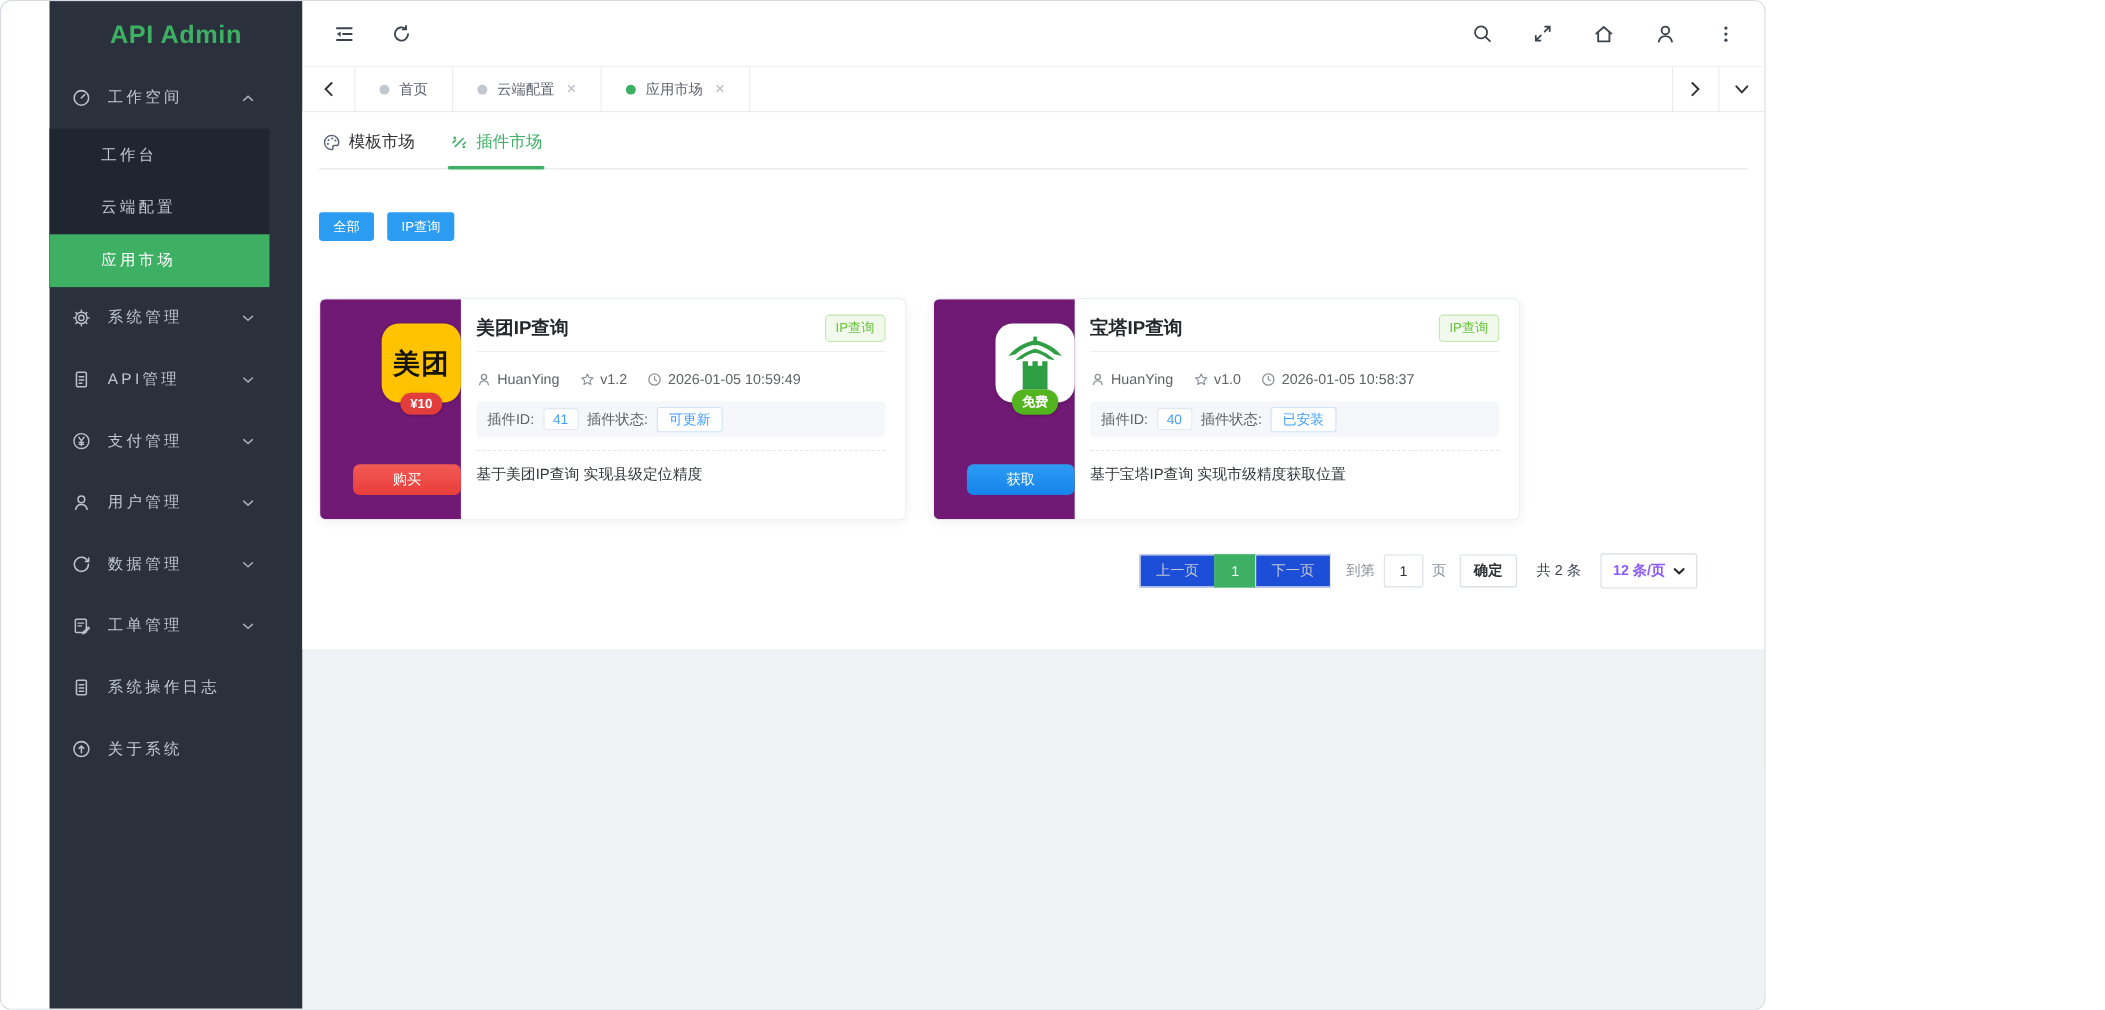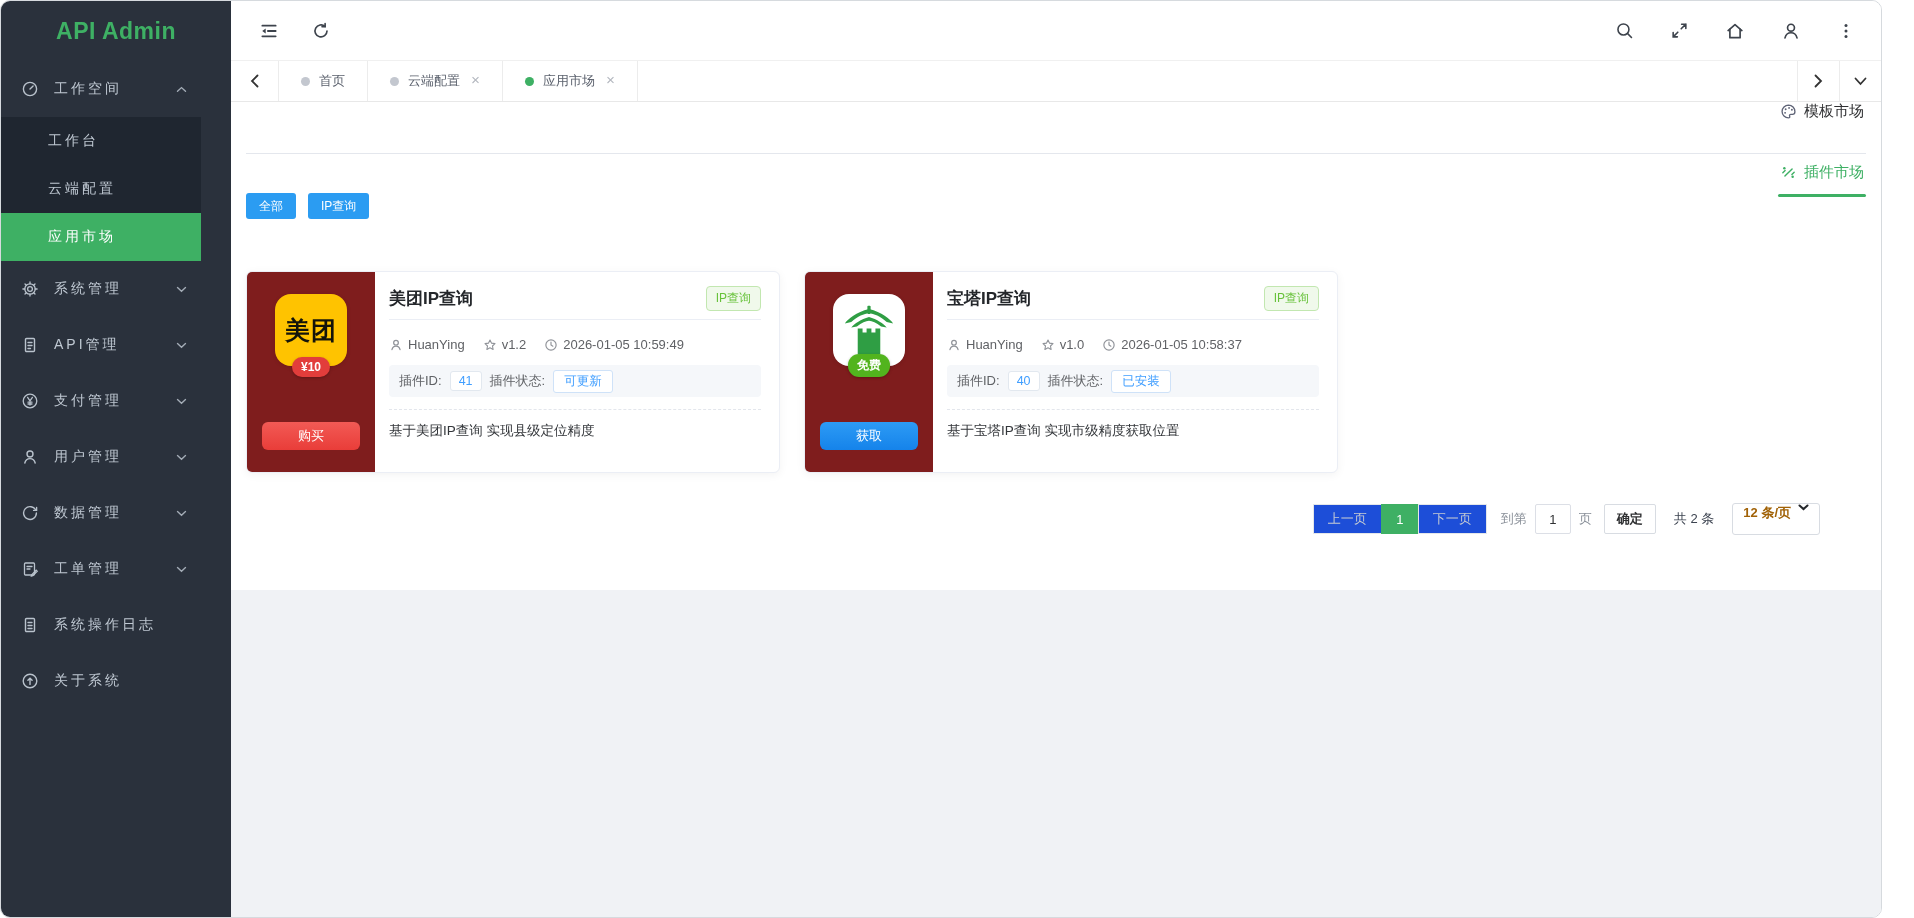--- a/index.html
+++ b/index.html
@@ -1,18 +1,18 @@
 <!DOCTYPE html>
 <html style="--accent-green: #3eb064; --sidebar-bg: #2a313c; --submenu-bg: #1f2630; --page-bg: #f0f2f5; --blue: #2b9cf2; --link-blue: #409eff; --price-red: #e23d3b; --free-green: #52b41e; --tag-green: #67c23a;"><head>
 <meta charset="utf-8">
 <style>
   * { margin:0; padding:0; box-sizing:border-box; }
   html,body { width:1914px; height:918px; font-family:"Liberation Sans","DejaVu Sans",sans-serif; background:#fff; }
-  .window { position:relative; width:1882px; height:918px; border-radius:10px; overflow:hidden;
-            border:1px solid #d6dade; display:flex; background:#fff; }
+  .window { position:relative; width:1605px; height:918px; border-radius:10px; overflow:hidden;
+            border:1px solid #d6dade; display:flex; background:#fff;padding-left:44px; }
 
   
   .sidebar { width:230px; height:100%; background:var(--sidebar-bg); flex-shrink:0; display:flex; flex-direction:column; }
   .logo { height:60px; line-height:60px; text-align:center; color:var(--accent-green); font-size:23px; font-weight:bold; letter-spacing:.5px; }
   .menu { width:200px; }
   .m-item { height:56px; display:flex; align-items:center; padding:0 14px 0 20px; color:#bfc8d2; font-size:14px; cursor:pointer; }
   .m-item .label { margin-left:15px; letter-spacing:3px; flex:1; white-space:nowrap; }
   .m-item svg.mi { flex-shrink:0; }
   .sub { background:var(--submenu-bg); }
   .s-item { height:48px; display:flex; align-items:center; padding-left:47px; color:#bfc8d2; font-size:14px; letter-spacing:3px; cursor:pointer; }
@@ -33,32 +33,32 @@
   .t-tab { display:flex; align-items:center; gap:9px; padding:0 22px; border-right:1px solid #ececec; font-size:13px; color:#5c626e; cursor:pointer; white-space:nowrap;font-family:Liberation Mono, monospace; }
   .t-dot { width:9px; height:9px; border-radius:50%; background:#c3c7cf; }
   .t-tab.active .t-dot { background:var(--accent-green); }
   .t-close { color:#b3b7bf; font-size:15px; margin-left:2px; cursor:pointer; }
   .t-spacer { flex:1; }
 
   
   .content { flex:1; background:var(--page-bg); min-height:0; }
   .panel { background:#fff; height:488px; padding:0 15px; }
 
-  .market-tabs { height:52px; display:flex; align-items:flex-end; gap:28px; border-bottom:1px solid #e4e7ed; padding-left:1px;flex-direction:column; }
+  .market-tabs { height:52px; display:flex; align-items:flex-end; gap:28px; border-bottom:1px solid #e4e7ed; padding-left:1px; }
   .mk-tab { display:flex; align-items:center; gap:7px; font-size:15px; color:#303133; padding:0 2px 14px 2px; cursor:pointer; position:relative; }
   .mk-tab.active { color:var(--accent-green); }
   .mk-tab.active::after { content:""; position:absolute; left:0; right:0; bottom:-1px; height:3px; background:var(--accent-green); border-radius:2px; }
 
   .filters { margin-top:39px; display:flex; gap:12px; }
   .f-btn { height:26px; padding:0 13px; background:var(--blue); color:#fff; font-size:12px; border:none; border-radius:3px; cursor:pointer; }
 
   .cards { margin-top:52px; display:flex; gap:24px; }
   .card { width:534px; height:202px; background:#fff; border:1px solid #ebeef5; border-radius:6px;
           box-shadow:0 2px 10px rgba(0,0,0,.05); display:flex; overflow:hidden; }
-  .card-left { width:128px; background:#7f1d1d; flex-shrink:0; display:flex; flex-direction:column; align-items:center; }
+  .card-left { width:128px; background:#701a75; flex-shrink:0; display:flex; flex-direction:column; align-items:flex-end; }
   .icon-wrap { position:relative; margin-top:22px; }
   .app-icon { width:72px; height:72px; border-radius:16px; display:flex; align-items:center; justify-content:center;
               box-shadow:0 1px 4px rgba(0,0,0,.12); }
   .app-icon.meituan { background:#ffc300; color:#14140a; font-size:25px; font-weight:900; letter-spacing:1px; }
   .app-icon.baota { background:#fff; }
   .badge { position:absolute; left:50%; transform:translateX(-50%); bottom:-11px; color:#fff; font-size:12px; font-weight:bold;
            padding:3px 9px; border-radius:11px; white-space:nowrap; box-shadow:0 1px 3px rgba(0,0,0,.25); }
   .badge.price { background:var(--price-red); }
   .badge.free { background:var(--free-green); }
   .card-btn { margin-top:auto; margin-bottom:22px; width:98px; height:28px; border:none; border-radius:6px; color:#fff;
@@ -82,21 +82,21 @@
   .desc { margin-top:12px; font-size:13.5px; color:#33363a; }
 
   
   .pagination { margin-top:30px; display:flex; align-items:center; justify-content:flex-end; padding-right:46px; font-size:13px; color:#47505e; }
   .pg-btn { height:30px; padding:0 14px; border:1px solid #e4e7ea; background:#1d4ed8; display:flex; align-items:center; color:#c4cad3; }
   .pg-cur { height:30px; min-width:38px; padding:0 8px; background:var(--accent-green); color:#fff; display:flex; align-items:center; justify-content:center; border:1px solid var(--accent-green); margin:0 -1px; }
   .pg-jump { margin-left:14px; display:flex; align-items:center; gap:8px; color:#8a9099; }
   .pg-input { width:36px; height:30px; border:1px solid #dcdfe6; border-radius:2px; text-align:center; font-size:13px; color:#303133; font-family:inherit; }
   .pg-ok { margin-left:12px; height:30px; padding:0 12px; background:#fff; border:1px solid #d8dce2; border-radius:2px; font-weight:bold; color:#303133; font-size:13px; cursor:pointer; }
   .pg-total { margin-left:18px; color:#3c4350; }
-  .pg-size { margin-left:18px; height:32px; border:1px solid #d8dce2; border-radius:3px; display:flex; align-items:flex-start; gap:7px; padding:0 10px; font-weight:bold; color:#a16207; cursor:pointer; }
+  .pg-size { margin-left:18px; height:32px; border:1px solid #d8dce2; border-radius:3px; display:flex; align-items:center; gap:7px; padding:0 10px; font-weight:bold; color:#8b5cf6; cursor:pointer; }
 
   svg { display:block; }
 </style>
 </head>
 <body>
 
 <div class="window">
 
   <aside class="sidebar">
     <div class="logo">API Admin</div>

